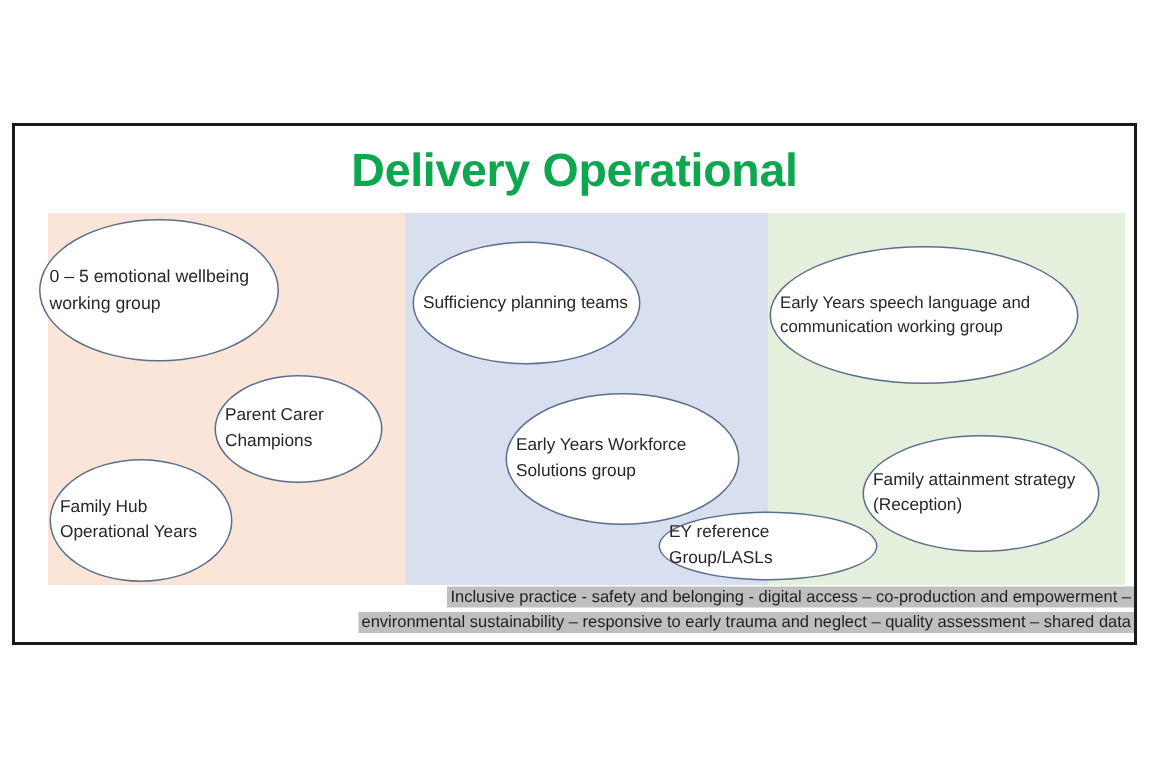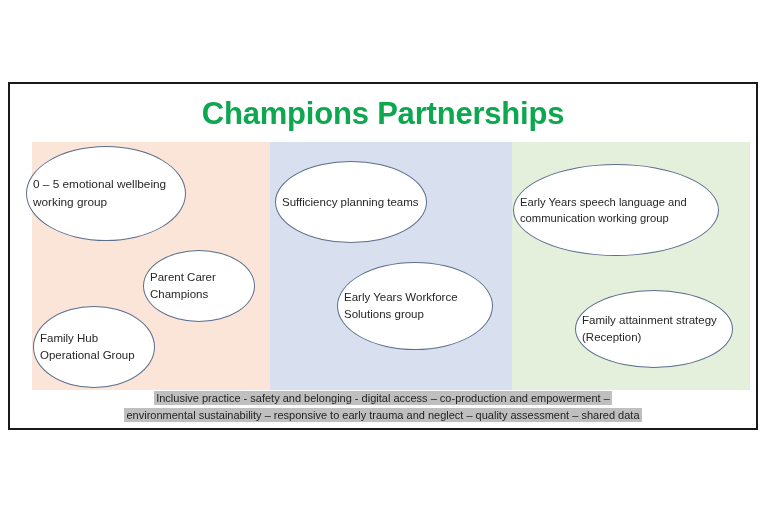--- a/index.html
+++ b/index.html
@@ -108,56 +108,60 @@
     top: 306px;
     width: 100%;
     text-align: center;
     font-size: 11px;
     line-height: 1.55;
     color: #1f1f1f;
     z-index: 8;
   }
   #footer .fline {
     display: block;
+    text-align: right;
   }
   #footer .fline span {
     background: #BFBFBF;
     padding: 1px 2px;
     box-decoration-break: clone;
     -webkit-box-decoration-break: clone;
   }
 </style>
 </head>
 <body>
 
 <div id="slide">
 
   <div id="frame">
 
-    <div id="title">Champions Partnerships</div>
+    <div id="title">Delivery Operational</div>
 
     <div class="panel" id="panel-peach"></div>
     <div class="panel" id="panel-blue"></div>
     <div class="panel" id="panel-green"></div>
 
     <div class="oval" id="oval-emotional-wellbeing">
       <span>0 – 5 emotional wellbeing working group</span>
     </div>
     <div class="oval" id="oval-parent-carer">
       <span>Parent Carer Champions</span>
     </div>
     <div class="oval" id="oval-family-hub">
-      <span>Family Hub Operational Group</span>
+      <span>Family Hub Operational Years</span>
     </div>
 
     <div class="oval" id="oval-sufficiency">
       <span>Sufficiency planning teams</span>
     </div>
     <div class="oval" id="oval-ey-workforce">
       <span>Early Years Workforce Solutions group</span>
+    </div>
+    <div class="oval" id="oval-ey-reference">
+      <span>EY reference Group/LASLs</span>
     </div>
 
     <div class="oval" id="oval-speech-language">
       <span>Early Years speech language and communication working group</span>
     </div>
     <div class="oval" id="oval-raising-attainment">
       <span>Family attainment strategy (Reception)</span>
     </div>
 
     <div id="footer">

